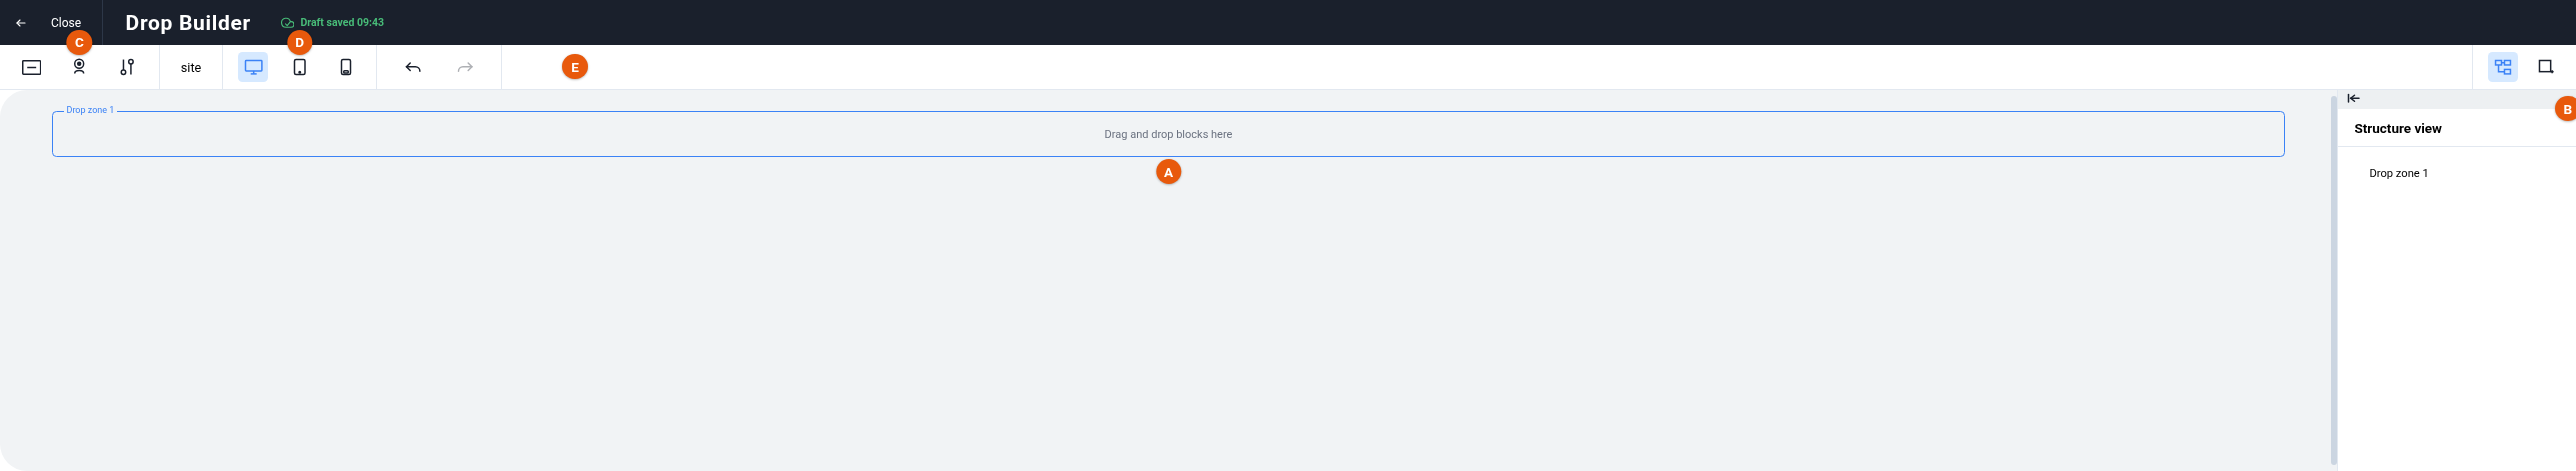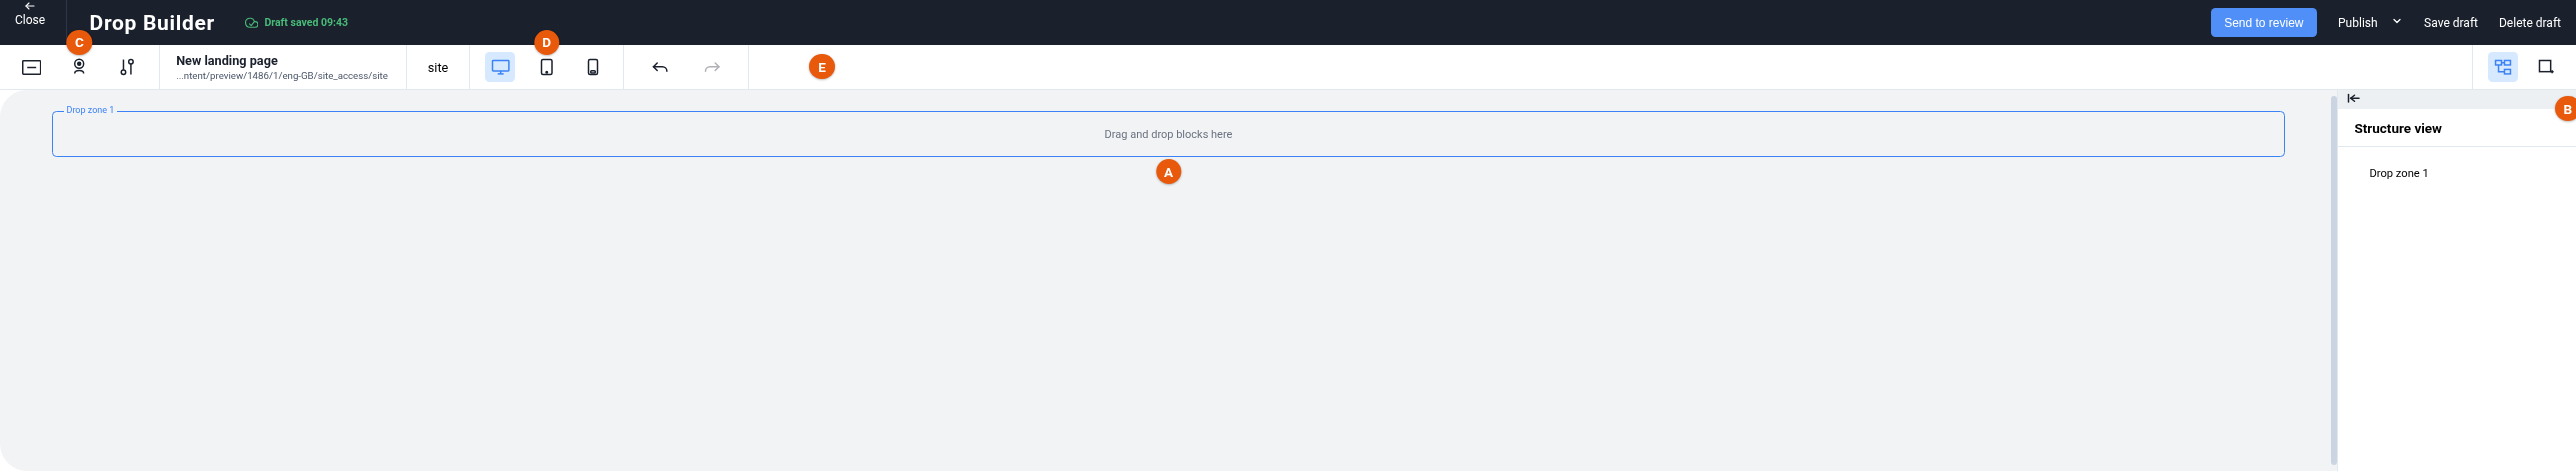--- a/index.html
+++ b/index.html
@@ -11,26 +11,25 @@
     background: #1a202c;
     height: 45px;
     display: flex;
     align-items: center;
     padding: 0 15px;
     color: #fff;
   }
   .close-group {
     display: flex;
     align-items: center;
-    gap: 1px;
+    gap: 24px;
     cursor: pointer;
     padding-right: 21px;
     border-right: 0.7px solid #2d3748;
     height: 100%;
-    flex-direction: column;
   }
   .close-arrow svg { display:block; }
   .close-label { font-size: 12px; }
   .page-title {
     font-size: 21px;
     font-weight: 700;
     margin-left: 22.4px;
     letter-spacing: 0.7px;
   }
   .draft-status {
@@ -210,33 +209,20 @@
   <div class="draft-status">
     <span>
       <svg width="13.5" height="13.5" viewBox="0 0 24 24" fill="none" stroke="#48bb78" stroke-width="2" stroke-linecap="round" stroke-linejoin="round">
           <path d="M18 10h-1.26A8 8 0 1 0 9 20h9a5 5 0 0 0 0-10z"></path>
           <polyline points="8 14 11 17 16 11"></polyline>
         </svg>
     </span>
     <span>Draft saved 09:43</span>
   </div>
   <div class="topbar-spacer"></div>
-  <div class="topbar-actions">
-    <button class="btn-review">Send to review</button>
-    <div class="publish-group">
-      <span class="publish-label">Publish</span>
-      <span>
-        <svg width="12" height="12" viewBox="0 0 24 24" fill="none" stroke="#fff" stroke-width="2.5" stroke-linecap="round" stroke-linejoin="round">
-            <polyline points="6 9 12 15 18 9"></polyline>
-          </svg>
-      </span>
-    </div>
-    <span class="action-link">Save draft</span>
-    <span class="action-link">Delete draft</span>
-  </div>
 </div>
 
 <div class="toolbar">
   <div class="tool-cell" style="gap:18px; padding:0 16.4px; position:relative;">
     <div class="icon-btn">
       <svg width="19.4" height="15" viewBox="0 0 26 20" fill="none" stroke="#1a202c" stroke-width="2">
           <rect x="1" y="1" width="24" height="18" rx="1"></rect>
           <line x1="7" y1="10" x2="19" y2="10"></line>
         </svg>
     </div>
@@ -251,24 +237,20 @@
     <div class="icon-btn">
       <svg width="16.4" height="18" viewBox="0 0 22 24" fill="none" stroke="#1a202c" stroke-width="2">
           <line x1="6" y1="2" x2="6" y2="16"></line>
           <circle cx="6" cy="19" r="3"></circle>
           <line x1="16" y1="8" x2="16" y2="22"></line>
           <circle cx="16" cy="5" r="3"></circle>
         </svg>
     </div>
   </div>
 
-  <div class="tool-cell page-info">
-    <div class="name">New landing page</div>
-    <div class="path">...ntent/preview/1486/1/eng-GB/site_access/site</div>
-  </div>
 
   <div class="tool-cell site-cell">
     <span>site</span>
   </div>
 
   <div class="tool-cell" style="gap:16.4px; padding:0 15px;">
     <div class="icon-btn active">
       <svg width="19.4" height="16.4" viewBox="0 0 26 22" fill="none" stroke="#3b82f6" stroke-width="2">
           <rect x="2" y="2" width="22" height="14" rx="1"></rect>
           <line x1="9" y1="20" x2="17" y2="20"></line>

